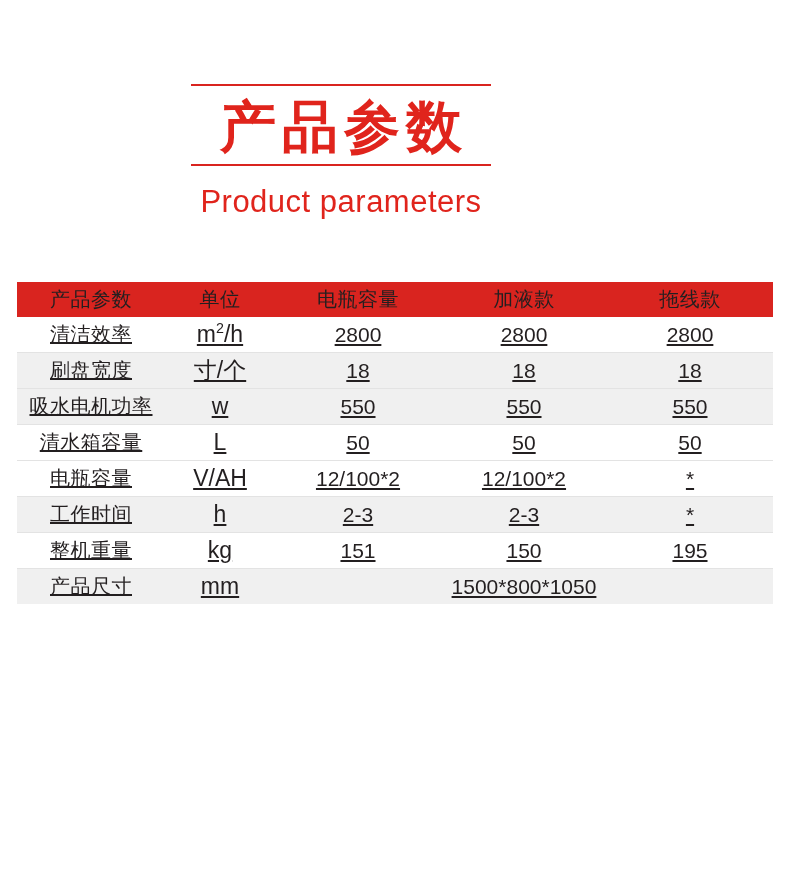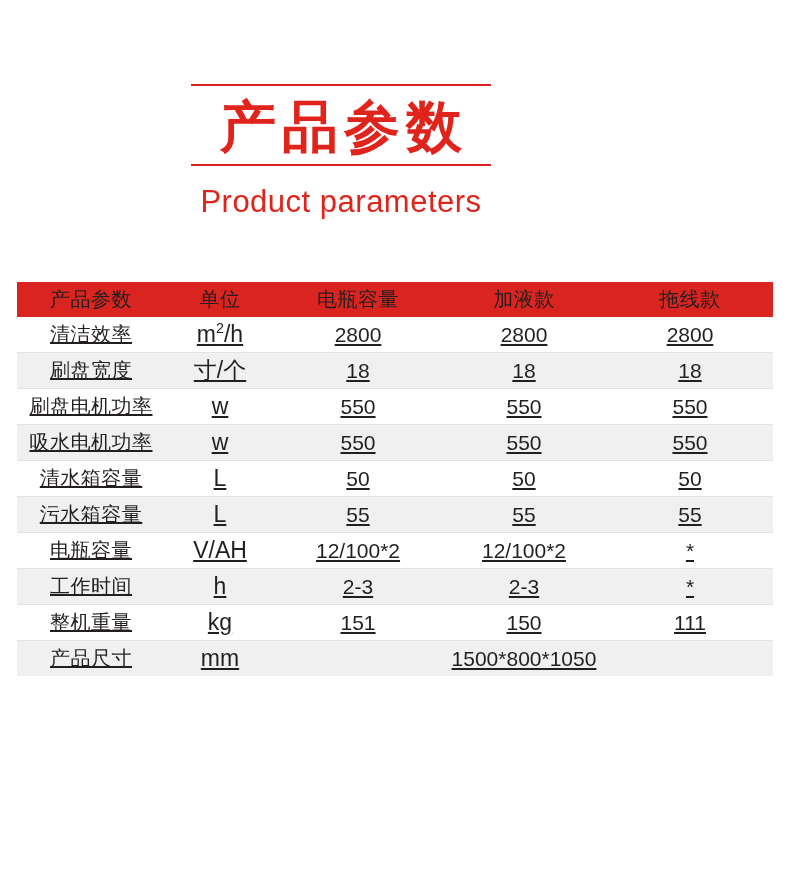--- a/index.html
+++ b/index.html
@@ -159,68 +159,54 @@
             <td class="val">2800</td>
             <td class="val">2800</td>
           </tr>
           <tr class="even">
             <td class="label">刷盘宽度</td>
             <td class="unit">寸/个</td>
             <td class="val">18</td>
             <td class="val">18</td>
             <td class="val">18</td>
           </tr>
-          <tr class="odd">
-            <td class="label">刷盘电机功率</td>
-            <td class="unit">w</td>
-            <td class="val">550</td>
-            <td class="val">550</td>
-            <td class="val">550</td>
-          </tr>
           <tr class="even">
             <td class="label">吸水电机功率</td>
             <td class="unit">w</td>
             <td class="val">550</td>
             <td class="val">550</td>
             <td class="val">550</td>
           </tr>
           <tr class="odd">
             <td class="label">清水箱容量</td>
             <td class="unit">L</td>
             <td class="val">50</td>
             <td class="val">50</td>
             <td class="val">50</td>
           </tr>
-          <tr class="even">
-            <td class="label">污水箱容量</td>
-            <td class="unit">L</td>
-            <td class="val">55</td>
-            <td class="val">55</td>
-            <td class="val">55</td>
-          </tr>
           <tr class="odd">
             <td class="label">电瓶容量</td>
             <td class="unit">V/AH</td>
             <td class="val">12/100*2</td>
             <td class="val">12/100*2</td>
             <td class="val">*</td>
           </tr>
           <tr class="even">
             <td class="label">工作时间</td>
             <td class="unit">h</td>
             <td class="val">2-3</td>
             <td class="val">2-3</td>
             <td class="val">*</td>
           </tr>
           <tr class="odd">
             <td class="label">整机重量</td>
             <td class="unit">kg</td>
             <td class="val">151</td>
             <td class="val">150</td>
-            <td class="val">111</td>
+            <td class="val">195</td>
           </tr>
           <tr class="even">
             <td class="label">产品尺寸</td>
             <td class="unit">mm</td>
             <td class="val" colspan="3">1500*800*1050</td>
           </tr>
         </tbody>
     </table>
   </div>
 

